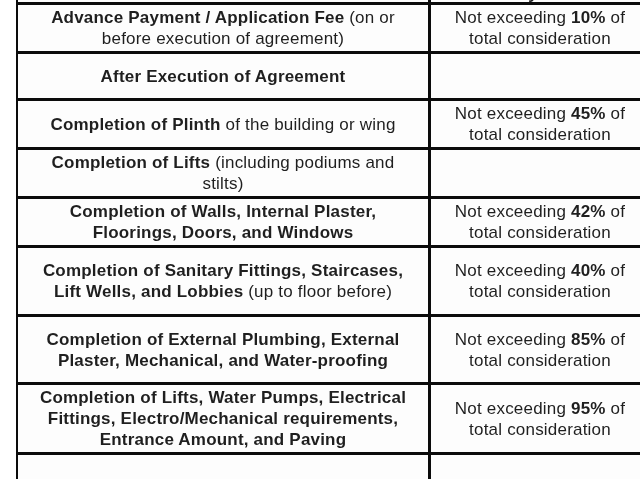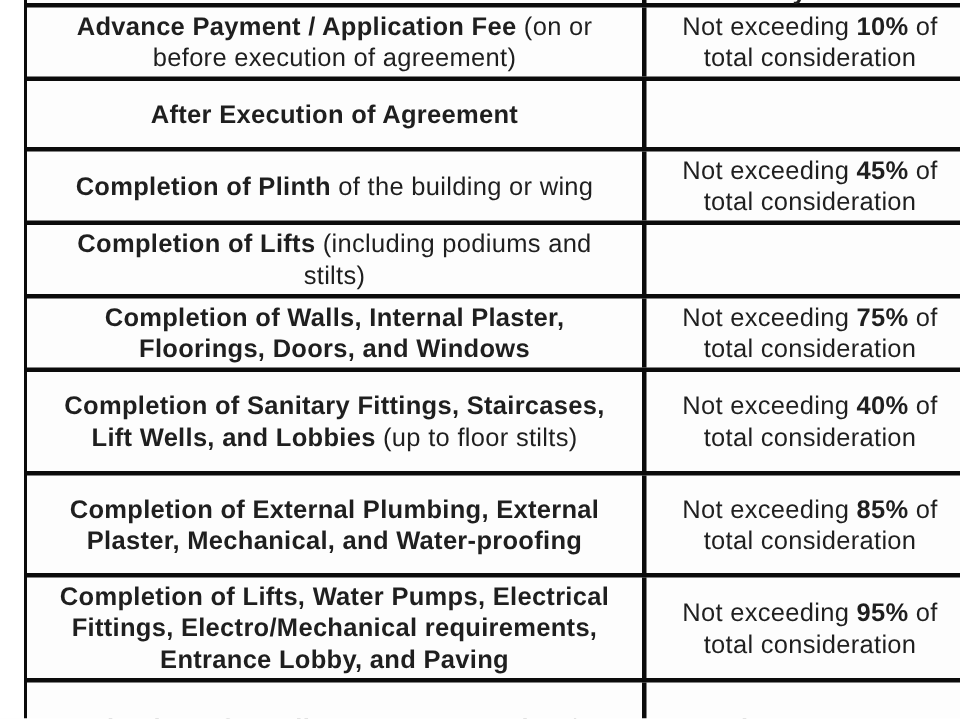--- a/index.html
+++ b/index.html
@@ -92,45 +92,45 @@
       <div class="td left">
         <p class="cellp"><span class="b">Completion of Lifts</span><span> (including podiums and stilts)</span></p>
       </div>
     </div>
 
     <div class="tr" style="--h:45px">
       <div class="td left">
         <p class="cellp"><span class="b">Completion of Walls, Internal Plaster, Floorings, Doors, and Windows</span><span></span></p>
       </div>
       <div class="td right">
-        <p class="cellp"><span>Not exceeding </span><span class="b">75%</span><span> of total consideration</span></p>
+        <p class="cellp"><span>Not exceeding </span><span class="b">42%</span><span> of total consideration</span></p>
       </div>
     </div>
 
     <div class="tr" style="--h:66px">
       <div class="td left">
-        <p class="cellp"><span class="b">Completion of Sanitary Fittings, Staircases, Lift Wells, and Lobbies</span><span> (up to floor stilts)</span></p>
+        <p class="cellp"><span class="b">Completion of Sanitary Fittings, Staircases, Lift Wells, and Lobbies</span><span> (up to floor before)</span></p>
       </div>
       <div class="td right">
         <p class="cellp"><span>Not exceeding </span><span class="b">40%</span><span> of total consideration</span></p>
       </div>
     </div>
 
     <div class="tr" style="--h:65px">
       <div class="td left">
         <p class="cellp"><span class="b">Completion of External Plumbing, External Plaster, Mechanical, and Water-proofing</span><span></span></p>
       </div>
       <div class="td right">
         <p class="cellp"><span>Not exceeding </span><span class="b">85%</span><span> of total consideration</span></p>
       </div>
     </div>
 
     <div class="tr" style="--h:65px">
       <div class="td left">
-        <p class="cellp"><span class="b">Completion of Lifts, Water Pumps, Electrical Fittings, Electro/Mechanical requirements, Entrance Lobby, and Paving</span><span></span></p>
+        <p class="cellp"><span class="b">Completion of Lifts, Water Pumps, Electrical Fittings, Electro/Mechanical requirements, Entrance Amount, and Paving</span><span></span></p>
       </div>
       <div class="td right">
         <p class="cellp"><span>Not exceeding </span><span class="b">95%</span><span> of total consideration</span></p>
       </div>
     </div>
 
     <div class="tr" style="--h:60px">
       <div class="td left">
         <p class="cellp"><span class="b">At the time of Handing Over Possession</span><span> (on</span></p>
       </div>

